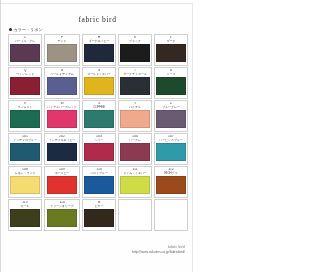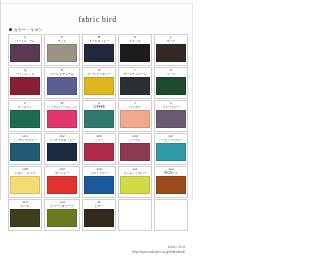--- a/index.html
+++ b/index.html
@@ -11,21 +11,21 @@
     width: 193px;
     height: 272px;
     overflow: hidden;
     font-family: "Liberation Sans", sans-serif;
     position: relative;
   }
   .page {
     position: absolute;
     left: 0; top: 0;
     width: 193px;
-    height: 200px;
+    height: 272px;
     background: #fefefe;
     box-sizing: border-box;
     border-left: 1px solid #d8d8d8;
     border-right: 1px solid #e8e8e8;
   }
   .top-rule {
     position: absolute;
     left: 0; top: 0;
     width: 193px;
     height: 3px;

